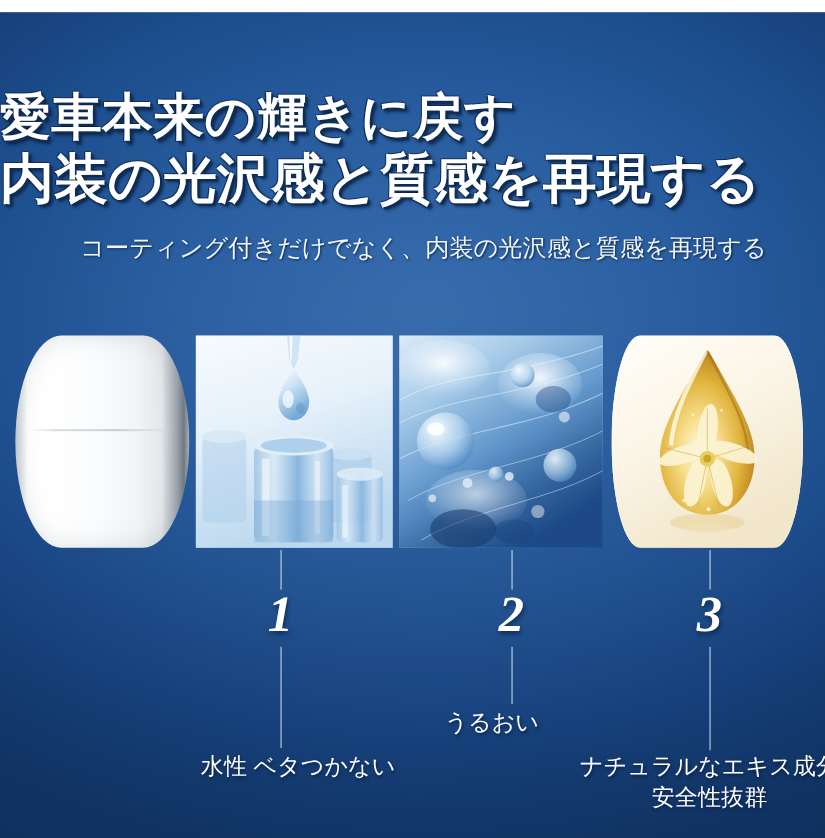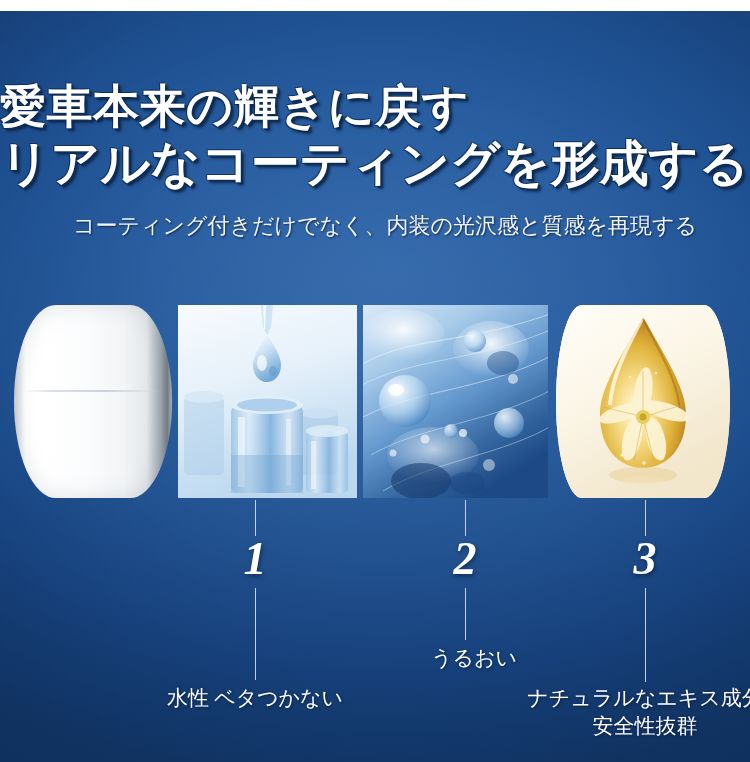--- a/index.html
+++ b/index.html
@@ -165,35 +165,35 @@
   
   .caption {
     position:absolute;
     text-align:center;
     color:#ffffff;
     font-size:21px;
     line-height:28px;
     white-space:nowrap;
     text-shadow:1px 1px 3px rgba(5,22,48,0.7);
   }
-  #caption-1 { left:155px; width:200px; top:684px;font-family:Liberation Serif, serif; }
-  #caption-2 { left:394px; width:160px; top:644px; }
+  #caption-1 { left:171px; width:200px; top:684px; }
+  #caption-2 { left:367px; width:160px; top:644px; }
   #caption-3 { left:520px; width:250px; top:684px; }
 </style>
 </head>
 <body>
 
 <div id="banner">
 
   <div class="bg-blue"></div>
   <div class="bg-vig"></div>
   <div class="top-strip"></div>
 
   <div class="headline" id="headline-1">愛車本来の輝きに戻す</div>
-  <div class="headline" id="headline-2">リアルなコーティングを形成する</div>
+  <div class="headline" id="headline-2">内装の光沢感と質感を再現する</div>
 
   <div class="subtitle" id="subtitle-1">コーティング付きだけでなく、内装の光沢感と質感を再現する</div>
 
   <div class="panel" id="panel-1"></div>
 
   <div class="panel" id="panel-2">
     <svg class="panel-art" viewBox="0 0 179 193" preserveAspectRatio="none">
       <defs>
         <linearGradient id="g2bg" x1="0" y1="0" x2="0.3" y2="1">
           <stop offset="0%" stop-color="#f7fbfe"></stop>

